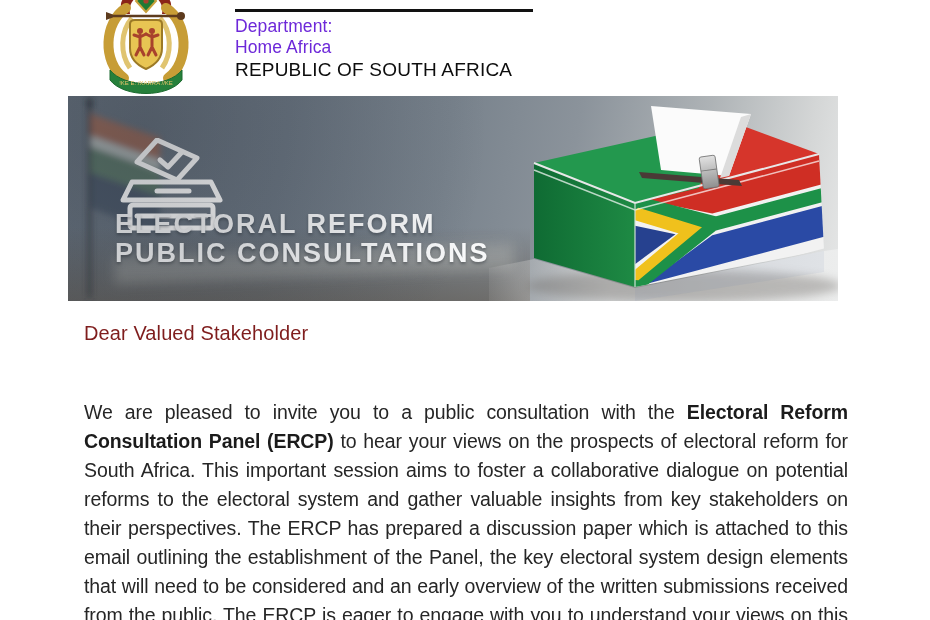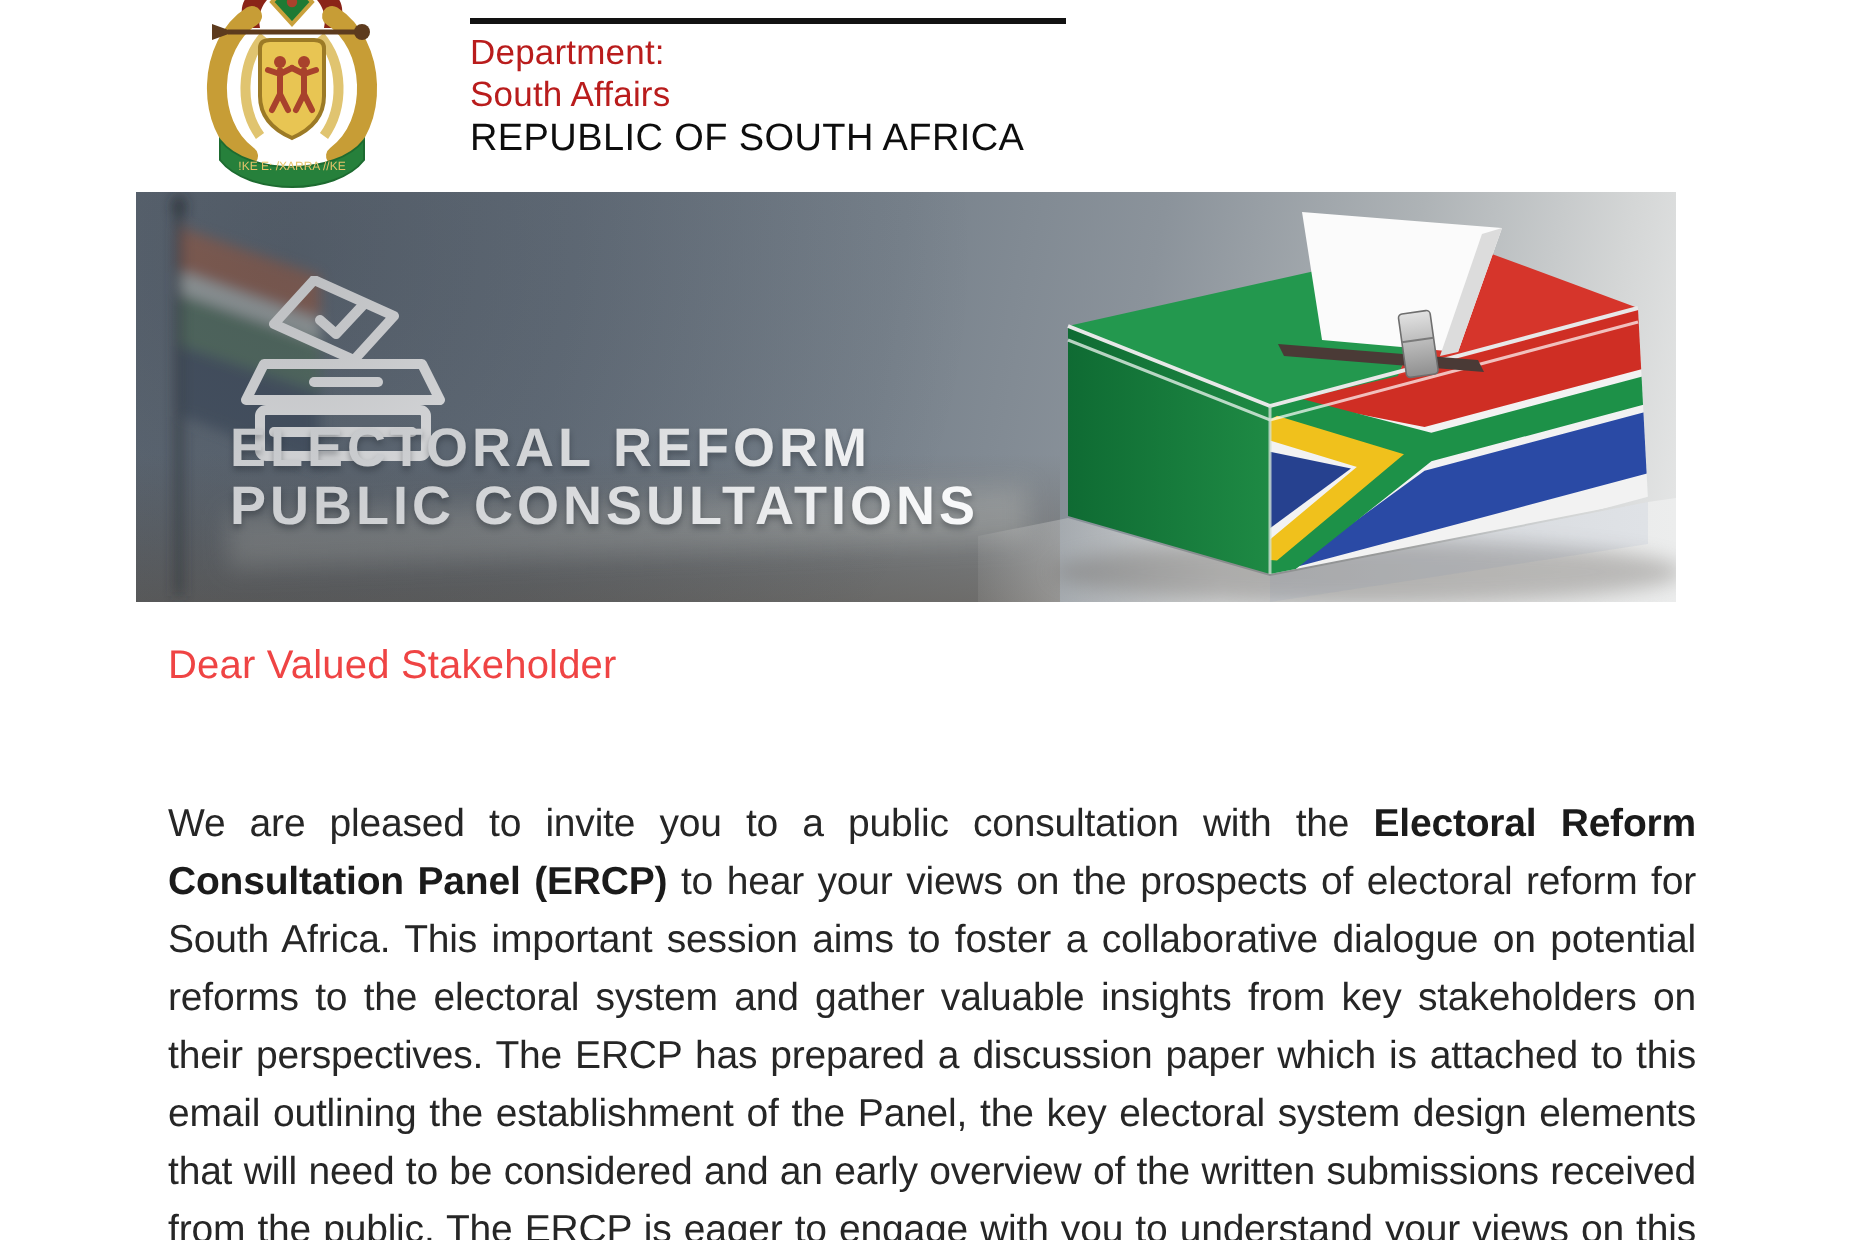--- a/index.html
+++ b/index.html
@@ -4,21 +4,21 @@
 <style>
   html,body{margin:0;padding:0;background:#ffffff;}
   .page{
     position:relative;width:930px;height:620px;background:#ffffff;
     overflow:hidden;font-family:"Liberation Sans",sans-serif;color:#222;
   }
   
   .coa{position:absolute;left:86px;top:0;width:120px;height:100px;overflow:hidden;}
   .hdr-text{position:absolute;left:235px;top:6px;width:330px;}
   .hdr-rule{width:298px;height:3px;background:#121212;margin:3px 0 4px 0;}
-  .hdr-line{font-size:17.5px;line-height:21px;color:#b91c1c;letter-spacing:.1px;}
+  .hdr-line{font-size:17.5px;line-height:21px;color:#6d28d9;letter-spacing:.1px;}
   .hdr-country{font-size:19px;line-height:22px;font-weight:400;color:#0d0d0d;letter-spacing:.2px;margin-top:1px;}
   
   .banner{
     position:absolute;left:68px;top:96px;width:770px;height:205px;overflow:hidden;
     background:linear-gradient(100deg,#66717d 0%,#6b7682 28%,#78828c 48%,#8b939b 64%,#aeb3b6 80%,#d4d6d6 93%,#e6e7e7 100%);
   }
   .banner::after{
     content:"";position:absolute;inset:0;
     background:radial-gradient(circle at 10% 15%,rgba(28,34,44,.30),rgba(28,34,44,0) 48%);
     pointer-events:none;
@@ -33,21 +33,21 @@
   }
   .flag-deco{position:absolute;left:0;top:0;}
   .ballot-icon{position:absolute;left:47px;top:42px;}
   .banner-title{
     position:absolute;left:47px;top:114px;color:#f7f8f9;font-weight:700;
     font-size:27px;line-height:29px;letter-spacing:2px;
     text-shadow:0 2px 3px rgba(18,24,30,.35);white-space:nowrap;
   }
   .box-illu{position:absolute;right:0;top:0;}
   
-  .greeting{position:absolute;left:84px;top:322px;font-size:20px;color:#ef4444;letter-spacing:.1px;}
+  .greeting{position:absolute;left:84px;top:322px;font-size:20px;color:#7f1d1d;letter-spacing:.1px;}
   .letter{
     position:absolute;left:84px;top:378px;width:764px;
     font-size:19.5px;line-height:29px;color:#262626;
     text-align:justify;letter-spacing:-0.1px;
   }
   .letter b{font-weight:700;color:#1b1b1b;}
 </style>
 </head>
 <body>
 
@@ -81,21 +81,21 @@
       </g>
 
       <path d="M24 82 C38 100 82 100 96 82 L96 92 C82 110 38 110 24 92 Z" fill="#26803b" stroke="#1d6b30"></path>
       <text x="60" y="97" font-size="6" fill="#e6c36a" text-anchor="middle">!KE E: /XARRA //KE</text>
     </svg>
   </div>
 
   <div class="hdr-text">
     <div class="hdr-rule"></div>
     <div class="hdr-line">Department:</div>
-    <div class="hdr-line">South Affairs</div>
+    <div class="hdr-line">Home Africa</div>
     <div class="hdr-country">REPUBLIC OF SOUTH AFRICA</div>
   </div>
 
   <div class="banner">
 
     <div class="banner-floor"></div>
     <div class="banner-floor-light"></div>
 
     <svg class="flag-deco" width="120" height="205" viewBox="0 0 120 205">
       <g filter="url(#fblur)" opacity="0.85">

